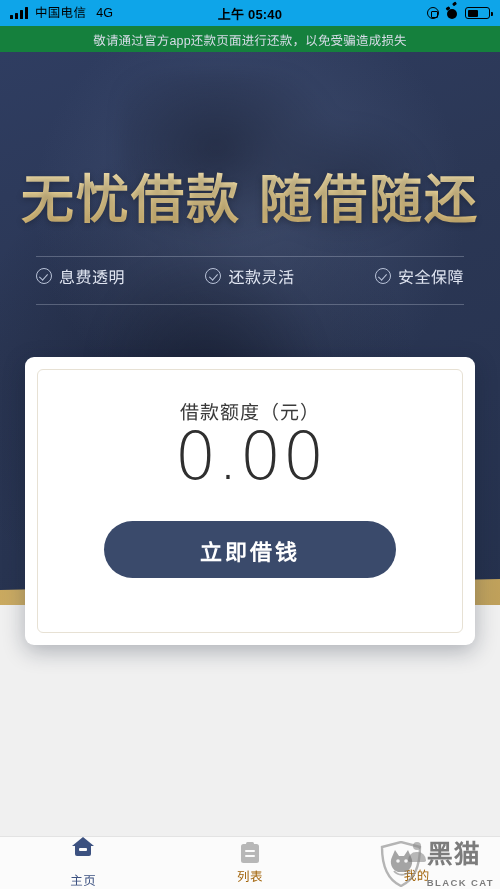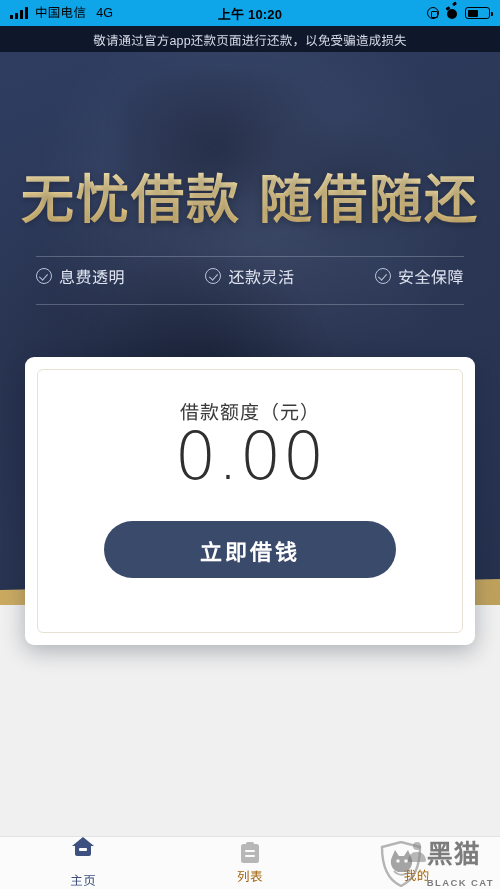--- a/index.html
+++ b/index.html
@@ -53,21 +53,21 @@
     position:relative; padding:1.5px;
   }
   .ic-batt::after{
     content:""; position:absolute; right:-4px; top:3.5px; width:2px; height:4px;
     background:#000; border-radius:0 1px 1px 0;
   }
   .ic-batt span{ display:block; height:100%; width:52%; background:#000; border-radius:1px; }
 
   
   .notice{
-    height:26px; background:#0f172a; color:#d8dce8;
+    height:26px; background:#15803d; color:#d8dce8;
     display:flex; align-items:center; justify-content:center;
     font-size:12.5px; letter-spacing:.2px;
   }
 
   
   .hero{
     position:relative; height:553px; overflow:hidden;
     background:
       radial-gradient(circle at 50% 28%, rgba(90,105,140,.42) 0%, rgba(60,75,110,0) 46%),
       radial-gradient(ellipse at 38% 62%, rgba(20,26,44,.55) 0%, rgba(20,26,44,0) 52%),
@@ -243,21 +243,21 @@
     <div class="sb-left">
       <span class="signal">
         <i></i>
           <i></i>
           <i></i>
           <i></i>
       </span>
       <span class="carrier">中国电信</span>
       <span class="net">4G</span>
     </div>
-    <div class="sb-center">上午 10:20</div>
+    <div class="sb-center">上午 05:40</div>
     <div class="sb-right">
       <span class="ic-rotlock"></span>
       <span class="ic-alarm"></span>
       <span class="ic-batt">
           <span></span>
         </span>
     </div>
   </div>
 
   <div class="notice">

